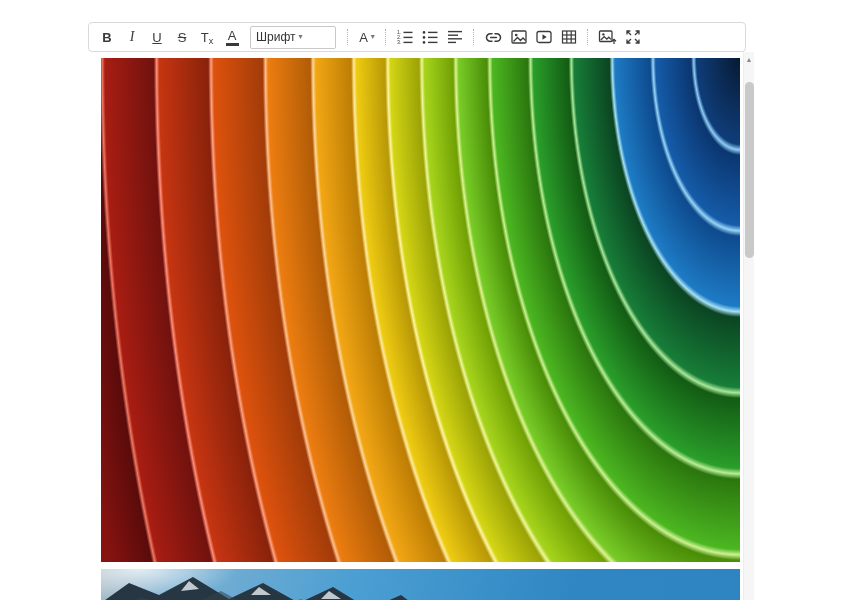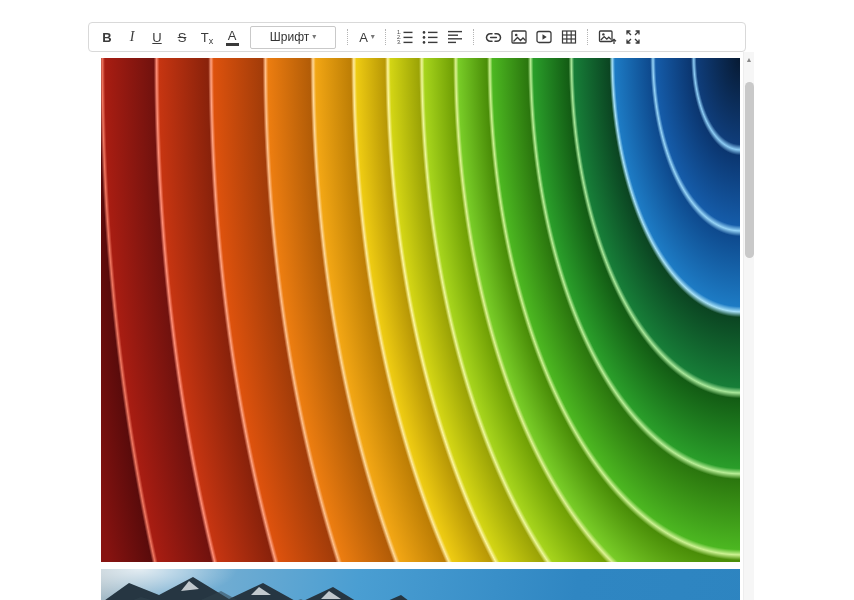--- a/index.html
+++ b/index.html
@@ -24,21 +24,21 @@
   .b-bold{font-weight:bold;}
   .b-italic{font-style:italic;font-family:"Liberation Serif",serif;font-size:14px;}
   .b-underline{text-decoration:underline;}
   .b-strike{text-decoration:line-through;}
   .clearfmt .t{font-size:13px;}
   .clearfmt .x{font-size:9px;position:relative;top:4px;left:0px;}
   .colorbtn .a-wrap{display:flex;flex-direction:column;align-items:center;line-height:1;}
   .colorbtn .a-letter{font-size:13px;}
   .colorbtn .a-bar{width:13px;height:3px;background:#3a3a3a;margin-top:1px;}
   .font-select{
-    display:flex;align-items:center;justify-content:center;
+    display:flex;align-items:center;justify-content:flex-start;
     width:74px;height:21px;border:1px solid #c9c9c9;border-radius:2px;
     background:#fff;padding:0 5px;margin:0 5px;font-size:12px;color:#333;cursor:pointer;
   }
   .caret{font-size:8px;color:#777;margin-left:3px;line-height:1;}
   .sep{width:1px;height:16px;border-left:1px dotted #b5b5b5;margin:0 5px;}
   .sizebtn{font-size:13px;color:#3b3b3b;}
 
   
   .content{
     position:relative;margin-top:0;height:548px;overflow:hidden;width:666px;

